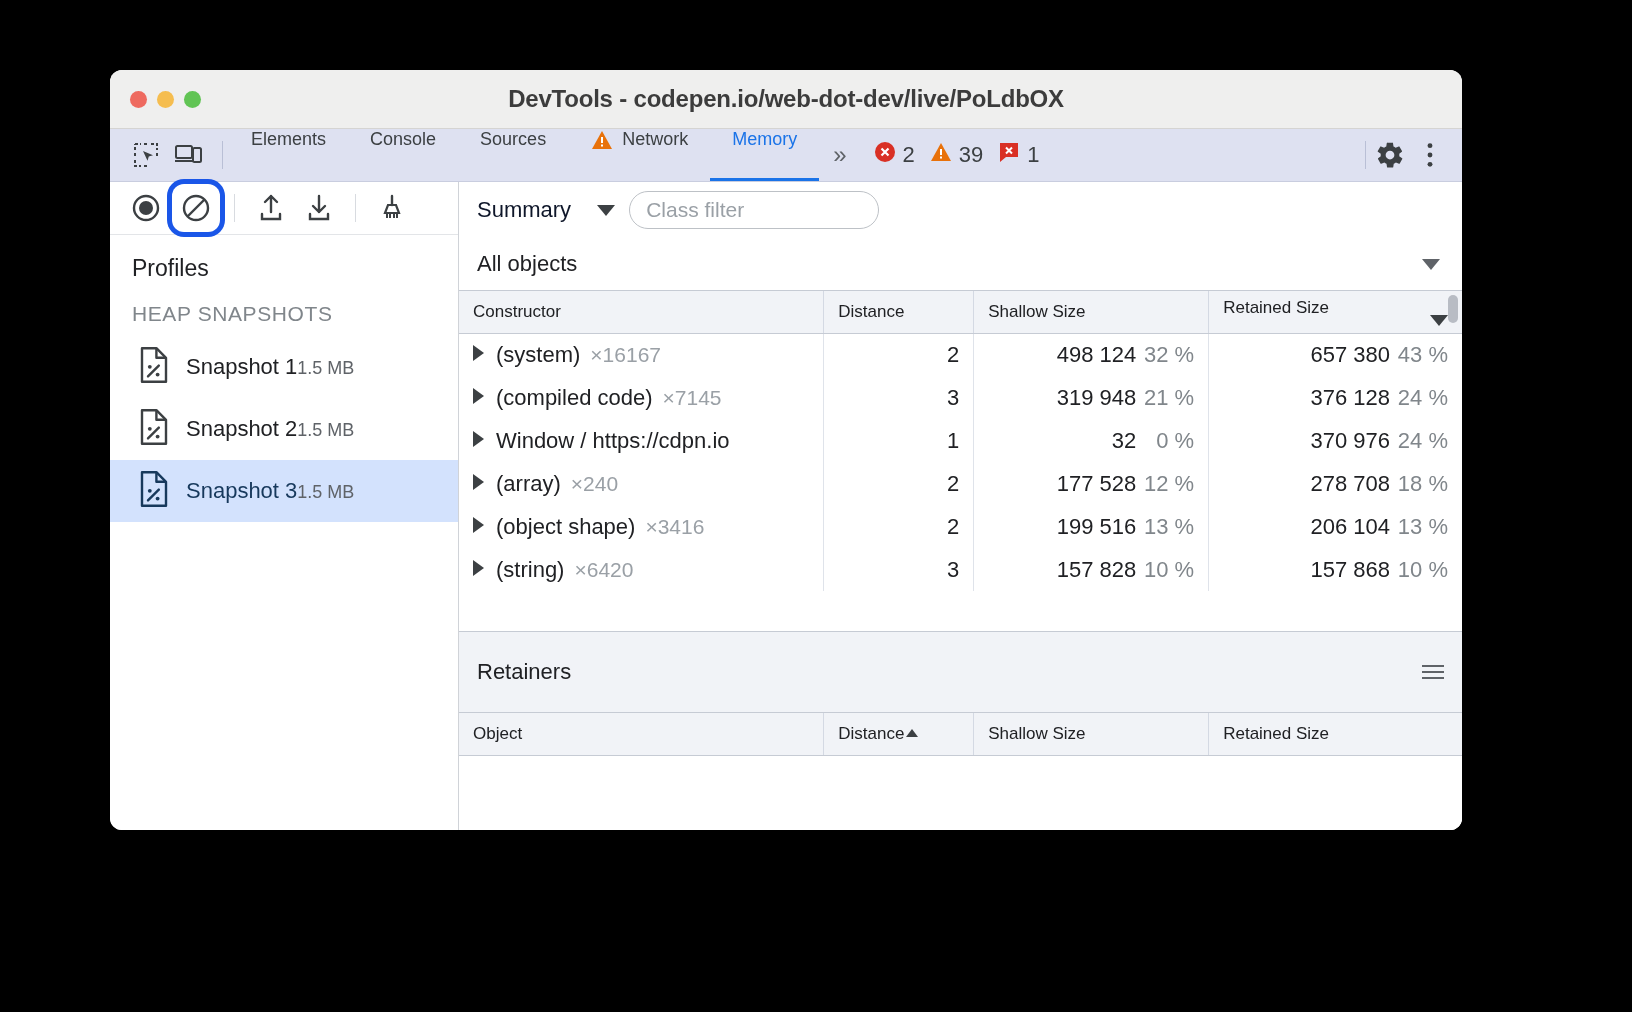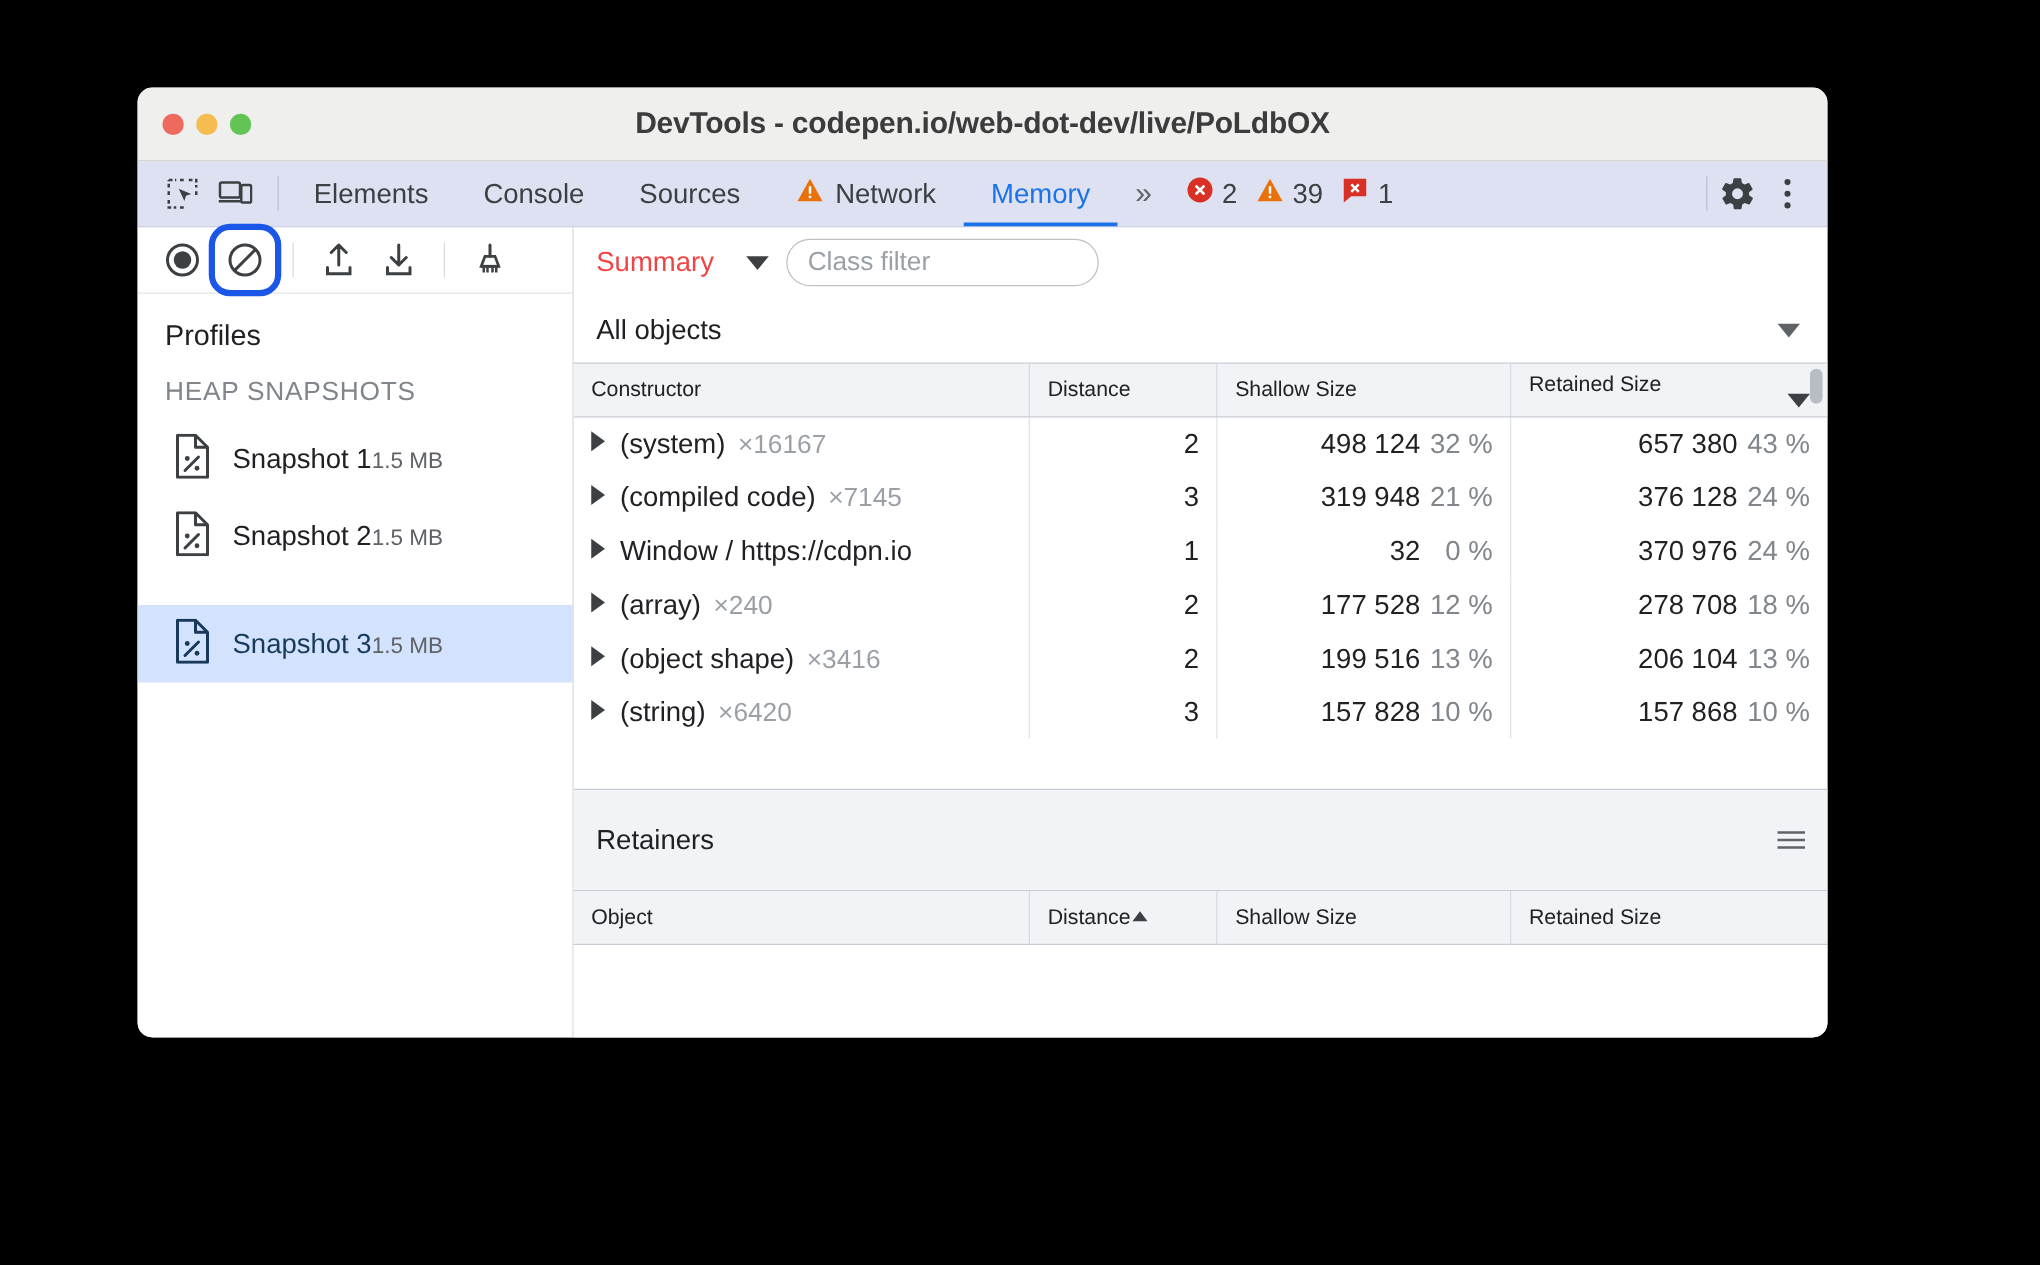--- a/index.html
+++ b/index.html
@@ -81,24 +81,23 @@
     background: #b9bfd6;
     margin: 12px 6px;
     align-self: stretch;
   }
   .tabs {
     display: flex;
     align-items: stretch;
   }
   .tab {
     display: flex;
-    align-items: center;
     gap: 8px;
     padding: 0 22px;
-    font-size: 22px;
+    font-size: 18px;
     color: #3c4043;
     position: relative;
   }
   .tab.active {
     color: #1a73e8;
   }
   .tab.active::after {
     content: "";
     position: absolute;
     left: 0; right: 0; bottom: 0;
@@ -190,21 +189,20 @@
   .snap-item {
     display: flex;
     align-items: center;
     gap: 16px;
     padding: 10px 0 10px 28px;
     height: 62px;
     box-sizing: border-box;
   }
   .snap-item.selected {
     background: #d3e2fd;
-    margin-top: 24px;
   }
   .snap-text { display: flex; justify-content: center; align-items: flex-end; }
   .snap-name {
     font-size: 22px;
     color: #202124;
     line-height: 1.15;
   }
   .snap-item.selected .snap-name { color: #17395c; }
   .snap-size {
     font-size: 18px;
@@ -226,21 +224,21 @@
     align-items: center;
     gap: 0;
     padding-left: 18px;
     flex: none;
   }
   .view-select {
     display: flex;
     align-items: center;
     gap: 26px;
     font-size: 22px;
-    color: #ef4444;
+    color: #0f172a;
     padding-right: 14px;
   }
   .caret-down {
     width: 0; height: 0;
     border-left: 9px solid transparent;
     border-right: 9px solid transparent;
     border-top: 11px solid #3c4043;
   }
   .class-filter {
     width: 250px;

